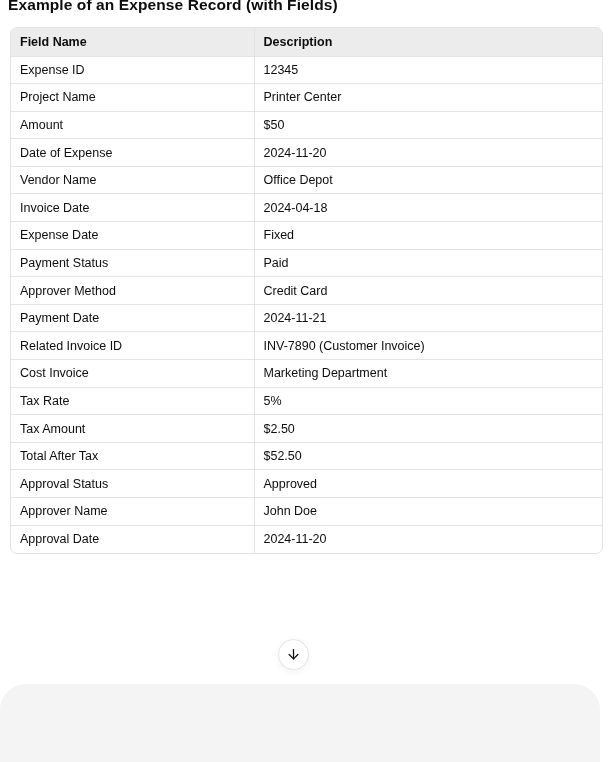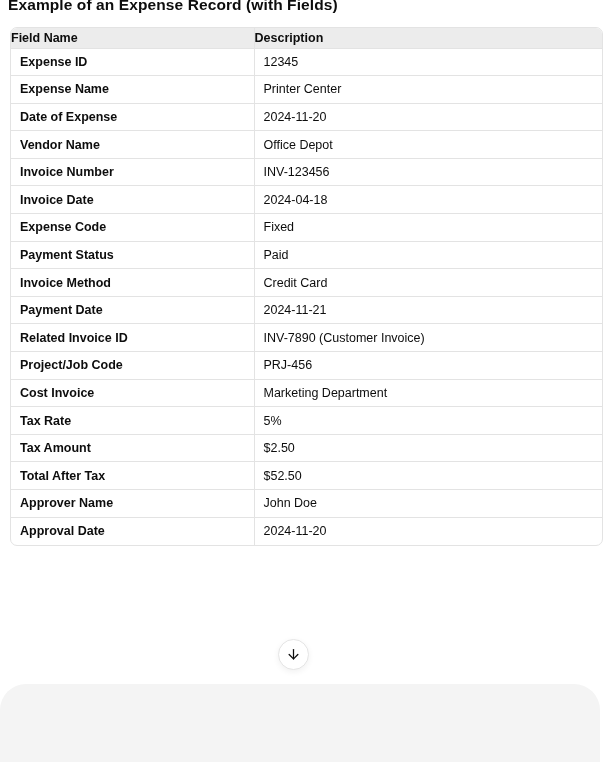--- a/index.html
+++ b/index.html
@@ -37,37 +37,37 @@
     overflow: hidden;
     background: #fff;
   }
   table {
     width: 100%;
     border-collapse: collapse;
     font-size: 12.5px;
   }
   th {
     background: var(--header-bg);
-    height: 20px;
+    height: 28px;
     text-align: left;
     font-weight: 600;
-    padding: 0 4px 0 0;
+    padding: 0 4px 0 9px;
     vertical-align: middle;
   }
   td {
     height: 27.6px;
     padding: 0 4px 0 9px;
     border-top: 1px solid var(--border);
     vertical-align: middle;
   }
   th:first-child, td:first-child {
     width: 243px;
     border-right: 1px solid var(--border);
   }
-  td:first-child { font-weight: 700; }
+  td:first-child { font-weight: 400; }
   .scroll-down-btn {
     position: absolute;
     left: 278px; top: 639px;
     width: 31px; height: 31px;
     border-radius: 50%;
     background: #ffffff;
     border: 1px solid #e5e5e5;
     box-shadow: 0 2px 6px rgba(0,0,0,0.06);
     display: flex;
     align-items: center;
@@ -95,78 +95,78 @@
         <th>Field Name</th>
         <th>Description</th>
       </tr>
     </thead>
     <tbody>
         <tr>
           <td>Expense ID</td>
           <td>12345</td>
         </tr>
         <tr>
-          <td>Expense Name</td>
+          <td>Project Name</td>
           <td>Printer Center</td>
+        </tr>
+        <tr>
+          <td>Amount</td>
+          <td>$50</td>
         </tr>
         <tr>
           <td>Date of Expense</td>
           <td>2024-11-20</td>
         </tr>
         <tr>
           <td>Vendor Name</td>
           <td>Office Depot</td>
         </tr>
         <tr>
-          <td>Invoice Number</td>
-          <td>INV-123456</td>
-        </tr>
-        <tr>
           <td>Invoice Date</td>
           <td>2024-04-18</td>
         </tr>
         <tr>
-          <td>Expense Code</td>
+          <td>Expense Date</td>
           <td>Fixed</td>
         </tr>
         <tr>
           <td>Payment Status</td>
           <td>Paid</td>
         </tr>
         <tr>
-          <td>Invoice Method</td>
+          <td>Approver Method</td>
           <td>Credit Card</td>
         </tr>
         <tr>
           <td>Payment Date</td>
           <td>2024-11-21</td>
         </tr>
         <tr>
           <td>Related Invoice ID</td>
           <td>INV-7890 (Customer Invoice)</td>
-        </tr>
-        <tr>
-          <td>Project/Job Code</td>
-          <td>PRJ-456</td>
         </tr>
         <tr>
           <td>Cost Invoice</td>
           <td>Marketing Department</td>
         </tr>
         <tr>
           <td>Tax Rate</td>
           <td>5%</td>
         </tr>
         <tr>
           <td>Tax Amount</td>
           <td>$2.50</td>
         </tr>
         <tr>
           <td>Total After Tax</td>
           <td>$52.50</td>
+        </tr>
+        <tr>
+          <td>Approval Status</td>
+          <td>Approved</td>
         </tr>
         <tr>
           <td>Approver Name</td>
           <td>John Doe</td>
         </tr>
         <tr>
           <td>Approval Date</td>
           <td>2024-11-20</td>
         </tr>
       </tbody>

